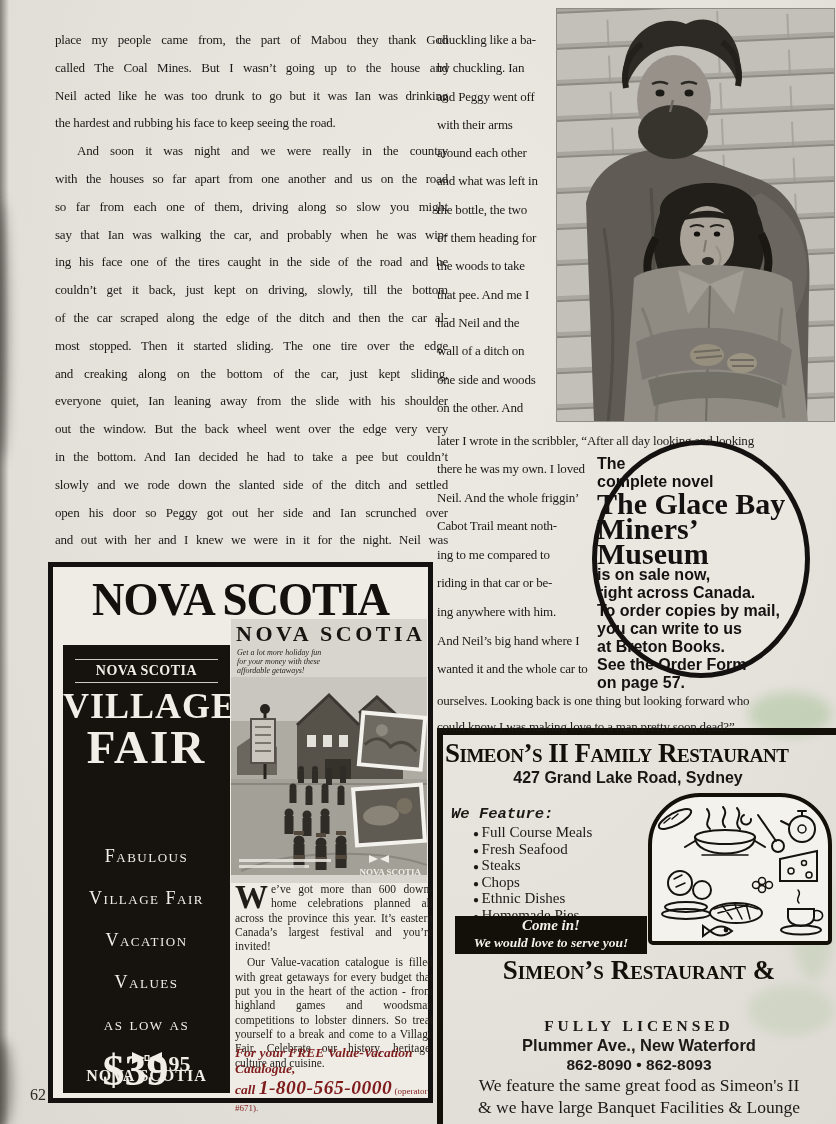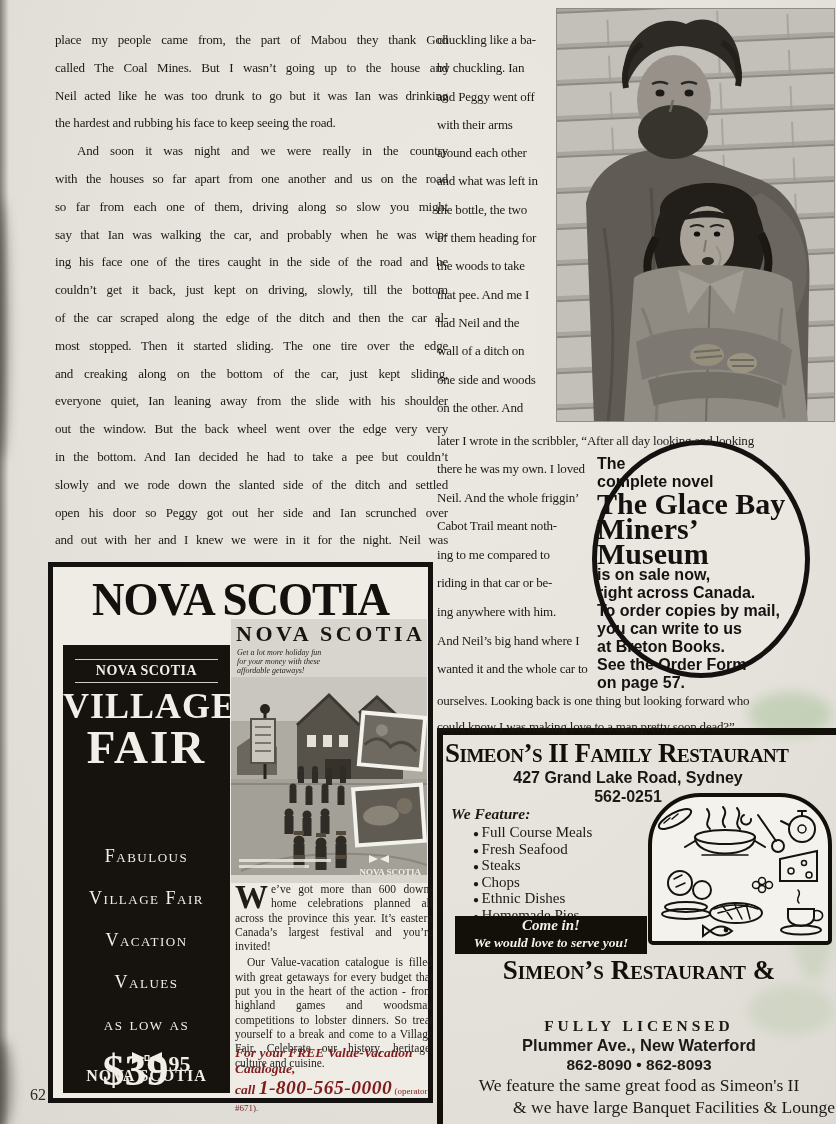--- a/index.html
+++ b/index.html
@@ -56,39 +56,39 @@
   #nscta .phone{font-size:19.5px;letter-spacing:.5px;}
   #nscta .op{font-style:normal;font-weight:normal;font-size:9px;}
   
   #simeon{left:437px;top:728px;width:399px;height:396px;border-left:6px solid #121009;border-top:7px solid #121009;box-sizing:border-box;}
   #simeon .t1{left:2px;top:3px;width:392px;font-variant:small-caps;font-weight:bold;font-size:27px;
               white-space:nowrap;overflow:hidden;letter-spacing:-.5px;transform:scaleX(1.0);color:#13100c;}
   #simeon .addr{left:20px;top:34px;width:330px;text-align:center;font-family:"Liberation Sans",sans-serif;
                font-weight:bold;font-size:16px;color:#181512;}
   #simeon .phone{left:20px;top:53px;width:330px;text-align:center;font-family:"Liberation Sans",sans-serif;
                font-weight:bold;font-size:16px;}
-  #simeon .wf{left:8px;top:70px;font-weight:bold;font-style:italic;font-size:15.5px;}
+  #simeon .wf{left:8px;top:70px;font-weight:bold;font-style:italic;font-size:15.5px;font-family:Liberation Mono, monospace;}
   #simeon .bullets{left:30px;top:90px;width:180px;}
   #simeon .bullets .bullet{font-weight:normal;font-size:15px;line-height:15.6px;}
   #simeon .bullets .bullet::before{content:"●  ";font-size:10px;}
   #simeon .bullets .bullet.sub{text-indent:26px;}
   #simeon .bullets .bullet.sub::before{content:"";}
   #foodart{left:205px;top:58px;width:184px;height:152px;background:#f4f2ec;border:4px solid #121009;
            border-radius:52px 52px 5px 5px;box-sizing:border-box;overflow:hidden;}
   #comein{left:12px;top:181px;width:192px;height:38px;background:#121009;color:#f4f1ea;text-align:center;
           font-style:italic;font-weight:bold;}
   #comein .c1{font-size:15px;line-height:19px;}
   #comein .c2{font-size:13.5px;line-height:16px;}
   #simeon .t2{left:0;top:221px;width:392px;text-align:center;font-variant:small-caps;font-weight:bold;
               font-size:27px;line-height:29px;color:#13100c;}
   #simeon .lic{left:0;top:282px;width:392px;text-align:center;font-weight:bold;font-size:15.5px;letter-spacing:4px;}
   #simeon .addr2{left:0;top:301px;width:392px;text-align:center;font-family:"Liberation Sans",sans-serif;font-weight:bold;font-size:16.5px;}
   #simeon .ph2{left:0;top:321px;width:392px;text-align:center;font-family:"Liberation Sans",sans-serif;font-weight:bold;font-size:15.5px;}
   #simeon .f1{left:0;top:340px;width:392px;text-align:center;font-size:17.5px;}
-  #simeon .f2{left:0;top:362px;width:392px;text-align:right;font-size:17.5px;}
+  #simeon .f2{left:0;top:362px;width:392px;text-align:center;font-size:17.5px;}
   #pagenum{left:30px;top:1086px;font-size:16px;color:#2c2a26;}
 </style>
 </head>
 <body>
 
 <div class="page">
 
   <div class="abs edge-left"></div>
   <div class="abs blob dark" style="left:-6px;top:200px;width:14px;height:260px;"></div>
   <div class="abs blob dark" style="left:-8px;top:1040px;width:20px;height:90px;"></div>
@@ -371,21 +371,20 @@
 
     <div class="abs" id="nscta">
       <div class="l1">For your FREE Value-Vacation Catalogue,</div>
       <div class="l2"><span>call </span><span class="phone">1-800-565-0000</span><span class="op"> (operator #671).</span></div>
     </div>
   </div>
 
   <div class="abs" id="simeon">
     <div class="abs t1">Simeon’s II Family Restaurant</div>
     <div class="abs addr">427 Grand Lake Road, Sydney</div>
-    <div class="abs phone">562-0251</div>
     <div class="abs wf">We Feature:</div>
     <div class="abs bullets">
         <div class="bullet">Full Course Meals</div>
         <div class="bullet">Fresh Seafood</div>
         <div class="bullet">Steaks</div>
         <div class="bullet">Chops</div>
         <div class="bullet">Ethnic Dishes</div>
         <div class="bullet">Homemade Pies</div>
         <div class="bullet sub">Baked Fresh Daily</div>
       </div>

